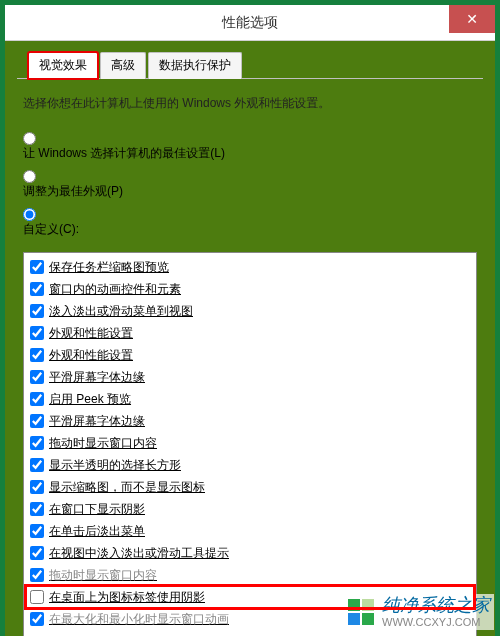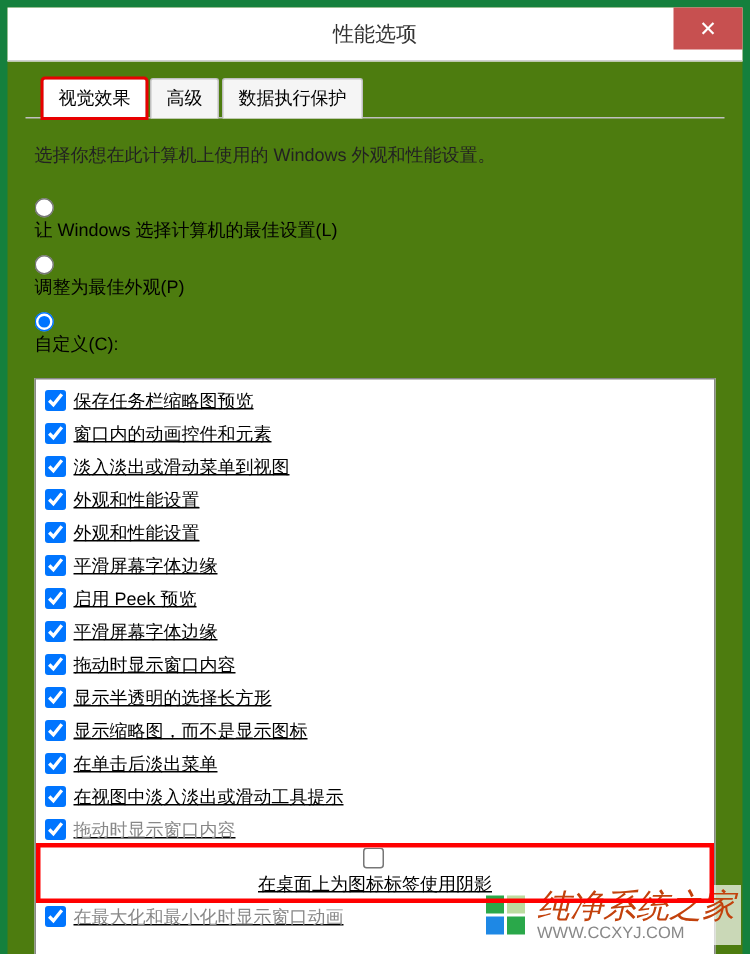--- a/index.html
+++ b/index.html
@@ -110,36 +110,35 @@
   .option-row input {
     margin: 0 5px 0 2px;
     width: 14px;
     height: 14px;
     flex: none;
   }
   .option-row.highlight {
     outline: 3px solid #ff0000;
     outline-offset: -1px;
     z-index: 5;
-    flex-direction: column;
   }
   .option-row.dim span { color: #888; }
   .watermark {
     position: absolute;
     right: 6px;
     bottom: 6px;
     display: flex;
     align-items: center;
     gap: 8px;
     background: rgba(255,255,255,0.7);
     padding: 2px 4px;
   }
   .watermark .wm-text {
-    font-size: 22px;
-    color: #c2410c;
+    font-size: 18px;
+    color: #0369a1;
     font-style: italic;
   }
   .watermark .wm-sub {
     font-size: 11px;
     color: #888;
   }
   .wm-txt-col { display:flex; flex-direction:column; line-height:1.1; }
   .wm-logo {
     display: grid;
     grid-template-columns: repeat(2, 12px);
@@ -227,20 +226,24 @@
           <label class="option-row">
             <input type="checkbox" checked="" style="">
             <span>显示半透明的选择长方形</span>
           </label>
           <label class="option-row">
             <input type="checkbox" checked="" style="">
             <span>显示缩略图，而不是显示图标</span>
           </label>
           <label class="option-row">
             <input type="checkbox" checked="" style="">
+            <span>在窗口下显示阴影</span>
+          </label>
+          <label class="option-row">
+            <input type="checkbox" checked="" style="">
             <span>在单击后淡出菜单</span>
           </label>
           <label class="option-row">
             <input type="checkbox" checked="" style="">
             <span>在视图中淡入淡出或滑动工具提示</span>
           </label>
           <label class="option-row dim">
             <input type="checkbox" checked="" style="">
             <span>拖动时显示窗口内容</span>
           </label>

